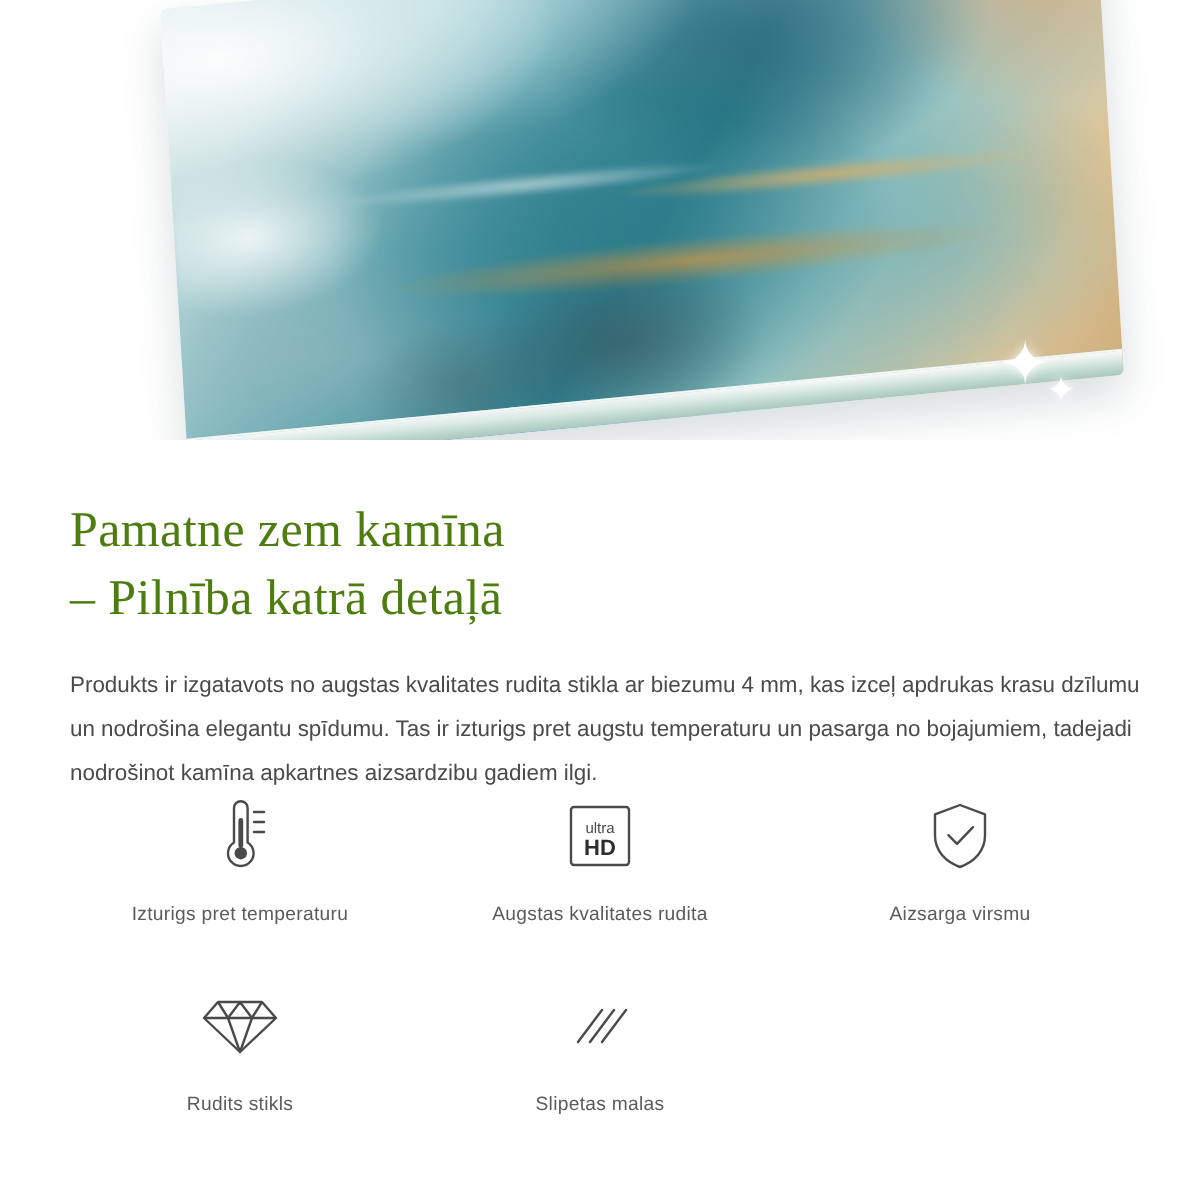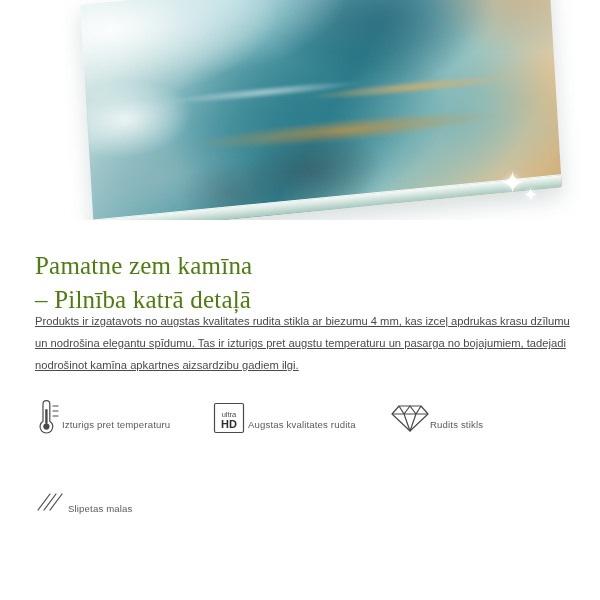--- a/index.html
+++ b/index.html
@@ -99,40 +99,39 @@
     font-size: 25px;
     line-height: 1.35;
     color: #4d7c0f;
     font-weight: 400;
     letter-spacing: 0.2px;
   }
   .headline .l2 { display: block; }
 
   .body-copy {
     position: absolute;
-    left: 35px; top: 300px;
+    left: 35px; top: 322px;
     width: 536px;
     font-size: 11.2px;
     line-height: 1.95;
     color: #4a4a4a;
-    text-decoration: underline;
   }
 
   
   .features {
     position: absolute;
     left: 30px; top: 396px;
     width: 540px;
     display: grid;
     grid-template-columns: repeat(3, 1fr);
     row-gap: 28px;
   }
   .feature {
     display: flex;
-    flex-direction: row;
+    flex-direction: column;
     align-items: center;
     text-align: center;
   }
   .feature .ico {
     height: 44px;
     display: flex;
     align-items: center;
     justify-content: center;
     margin-bottom: 12px;
   }
@@ -186,20 +185,29 @@
       <span class="ico">
         <svg width="38" height="38" viewBox="0 0 38 38">
           <rect x="4.5" y="4.5" width="29" height="29" rx="1.5" fill="none" stroke="#4a4a4a" stroke-width="1.2"></rect>
           <text x="19" y="17.5" text-anchor="middle" font-family="Liberation Sans, sans-serif" font-size="7.5" fill="#4a4a4a">ultra</text>
           <text x="19" y="28.5" text-anchor="middle" font-family="Liberation Sans, sans-serif" font-size="11" font-weight="bold" fill="#2d2d2d">HD</text>
         </svg>
       </span>
       <span class="cap">Augstas kvalitates rudita</span>
     </div>
 
+    <div class="feature">
+      <span class="ico">
+        <svg width="36" height="40" viewBox="0 0 36 40" fill="none" stroke="#4a4a4a" stroke-width="1.2" stroke-linecap="round" stroke-linejoin="round">
+          <path d="M18 4.5 5.5 9.2v10.6c0 7.6 5.2 13.1 12.5 15.7 7.3-2.6 12.5-8.1 12.5-15.7V9.2z"></path>
+          <path d="M12.2 19.6l4.3 4.3 8-8.3"></path>
+        </svg>
+      </span>
+      <span class="cap">Aizsarga virsmu</span>
+    </div>
 
     <div class="feature">
       <span class="ico">
         <svg width="40" height="34" viewBox="0 0 40 34" fill="none" stroke="#4a4a4a" stroke-width="1.2" stroke-linejoin="round">
           <path d="M9 5h22l7 8-18 17L2 13z"></path>
           <path d="M2 13h36M9 5l5 8 6-8 6 8 5-8M14 13l6 17 6-17"></path>
         </svg>
       </span>
       <span class="cap">Rudits stikls</span>
     </div>

